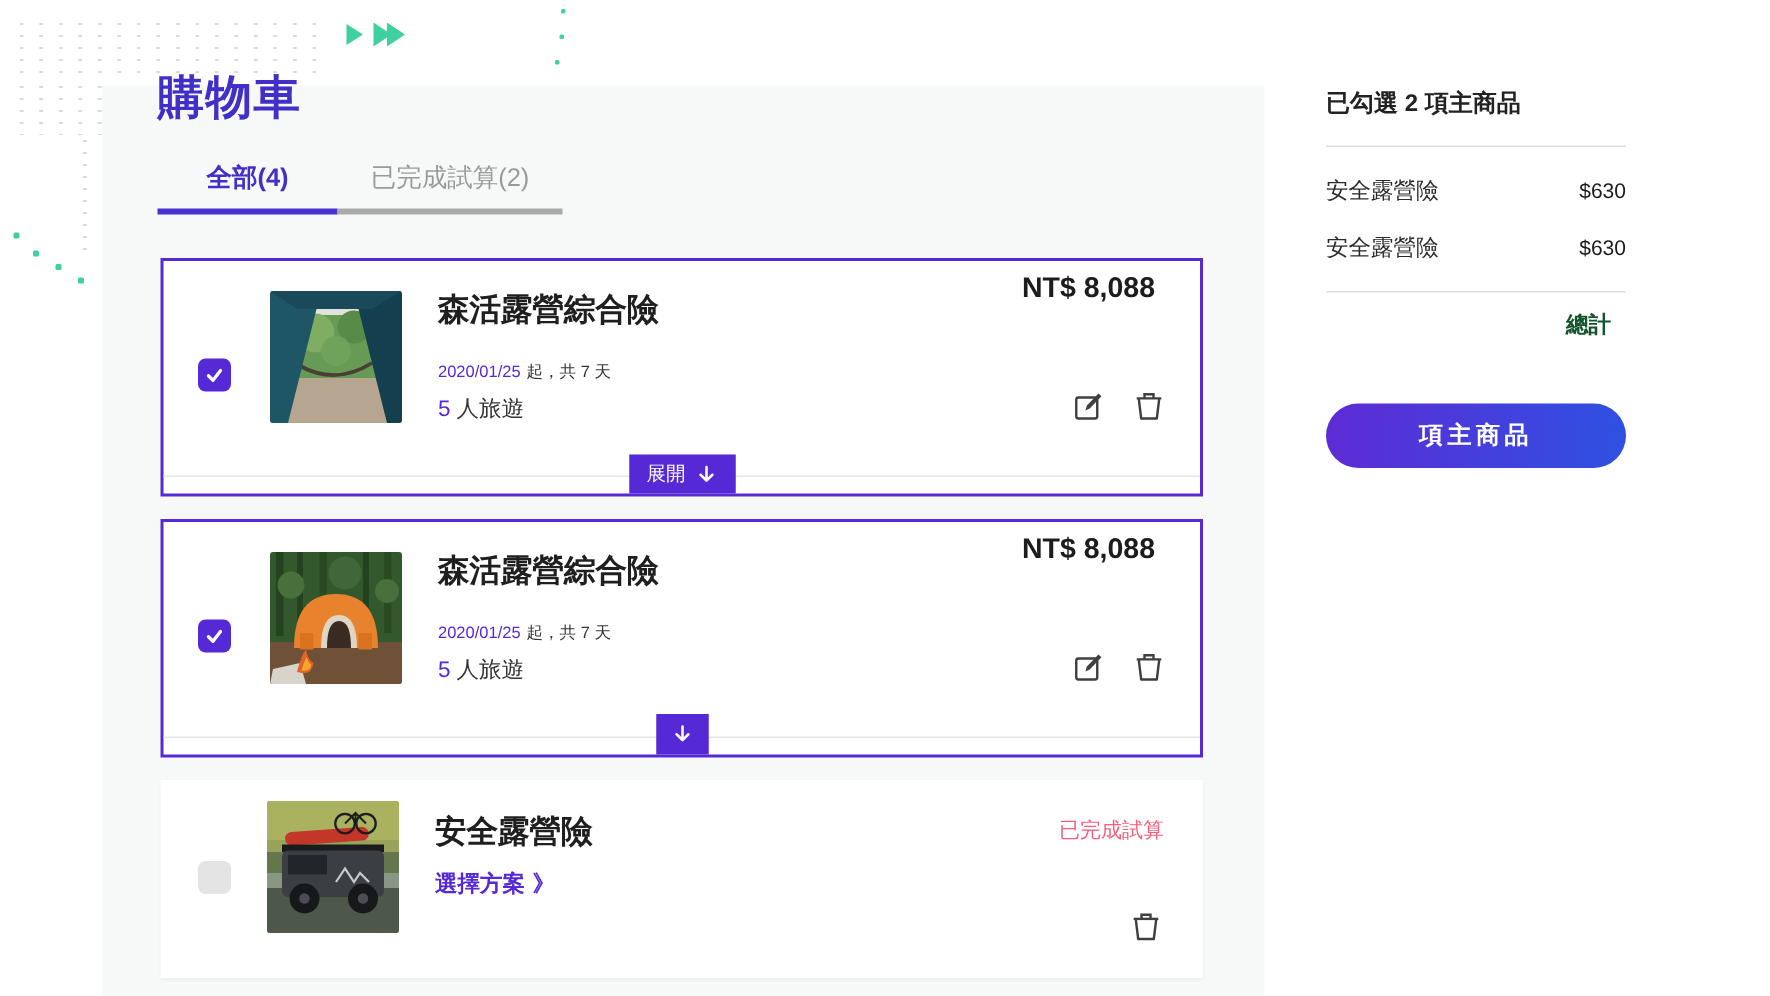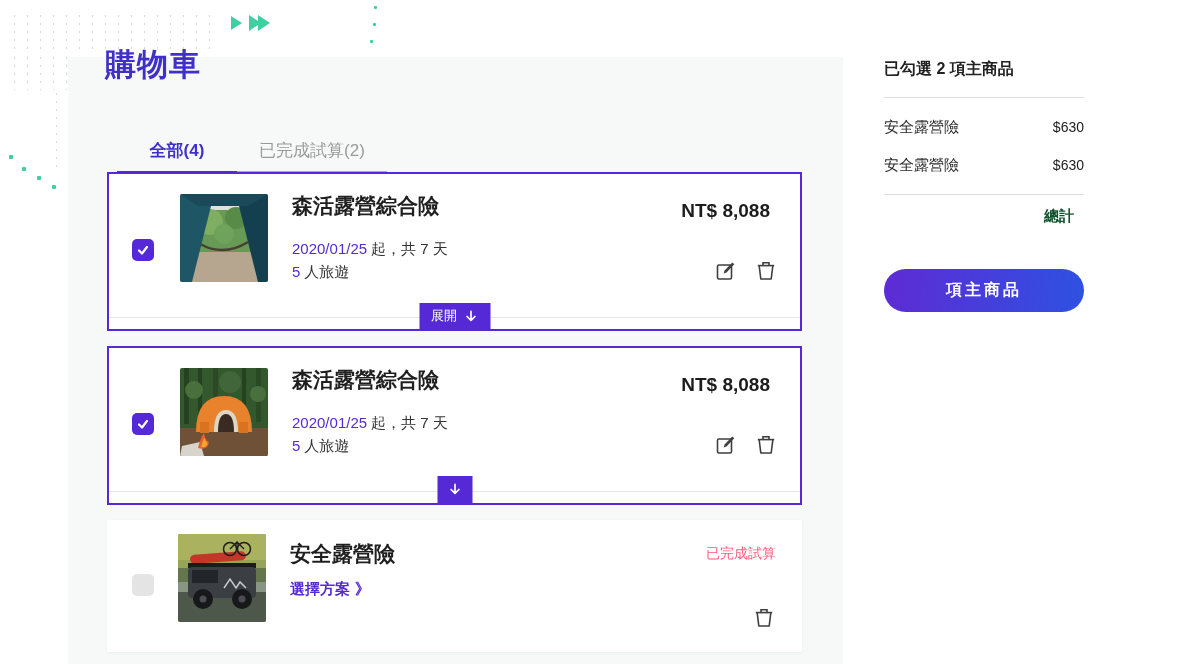--- a/index.html
+++ b/index.html
@@ -21,46 +21,46 @@
     border-bottom:7px solid transparent; border-left:11px solid #3ed0a0; }
   .tri-1 { left:231px; top:16px; }
   .tri-2a { left:249px; top:15px; border-top-width:8px; border-bottom-width:8px; border-left-width:12px; }
   .tri-2b { left:258px; top:15px; border-top-width:8px; border-bottom-width:8px; border-left-width:12px; }
 
   
   .main-panel { position:absolute; left:68px; top:57px; width:775px; height:607px; background:#f7f8f8; }
   .page-title { position:absolute; left:105px; top:44px; font-size:31px; font-weight:bold;
     color:#4130c8; letter-spacing:1px; }
 
-  .tabs { position:absolute; left:117px; top:107px; display:flex;margin-top:32px; }
+  .tabs { position:absolute; left:105px; top:107px; display:flex; }
   .tab { text-align:center; font-size:17px; padding-bottom:9px; cursor:pointer; }
   .tab-all { width:120px; color:#4130c8; font-weight:bold; border-bottom:4px solid #4c2fd0; }
   .tab-done { width:150px; color:#9a9a9a; border-bottom:4px solid #aaaaaa; }
 
   
   .card { position:absolute; left:107px; width:695px; background:#ffffff; }
   .card-bordered { border:2px solid #5629d6; }
   .card-1 { top:172px; height:159px; }
   .card-2 { top:346px; height:159px; }
   .card-3 { top:520px; height:132px; box-shadow:0 1px 3px rgba(0,0,0,0.05); }
 
   .checkbox { position:absolute; left:23px; top:65px; width:22px; height:22px; border-radius:5px;
     background:#5629d6; display:flex; align-items:center; justify-content:center; cursor:pointer; }
   .checkbox.unchecked { background:#e4e4e4; top:54px; left:25px; }
 
   .thumb { position:absolute; left:71px; top:20px; width:88px; height:88px; border-radius:2px; overflow:hidden; }
   .card-3 .thumb { top:14px; }
   .thumb svg { display:block; }
 
   .item-title { position:absolute; left:183px; top:18px; font-size:21px; font-weight:bold; color:#1f1f1f; }
-  .item-date { position:absolute; left:183px; top:66px; font-size:15px; color:#333333; }
+  .item-date { position:absolute; left:183px; top:66px; font-size:11px; color:#333333; }
   .item-trav { position:absolute; left:183px; top:89px; font-size:15px; color:#333333; }
   .purple-text { color:#5629d6; }
   .sp { margin-left:4px; }
-  .item-price { position:absolute; right:30px; top:26px; font-size:19px; font-weight:bold; color:#1c1c1c; }
+  .item-price { position:absolute; right:30px; top:8px; font-size:19px; font-weight:bold; color:#1c1c1c; }
   .icon-row { position:absolute; right:22px; top:85px; display:flex; gap:16px; }
   .icon-btn { width:24px; height:24px; cursor:pointer; color:#3f3f3f; background:none; border:none; padding:0; }
   .card-divider { position:absolute; left:0; right:0; bottom:11px; height:1px; background:#e6e6e6; }
   .expand-btn { position:absolute; bottom:0; left:50%; transform:translateX(-50%); height:26px;
     background:#5629d6; color:#fff; display:flex; align-items:center; gap:6px; padding:0 12px;
     font-size:13px; border:none; cursor:pointer; z-index:2; }
   .arrow-only { padding:0 10px; height:27px; }
 
   .item-status { position:absolute; right:26px; top:25px; font-size:14px; color:#f2607e; }
   .plan-link { position:absolute; left:183px; top:60px; font-size:15px; font-weight:bold;

